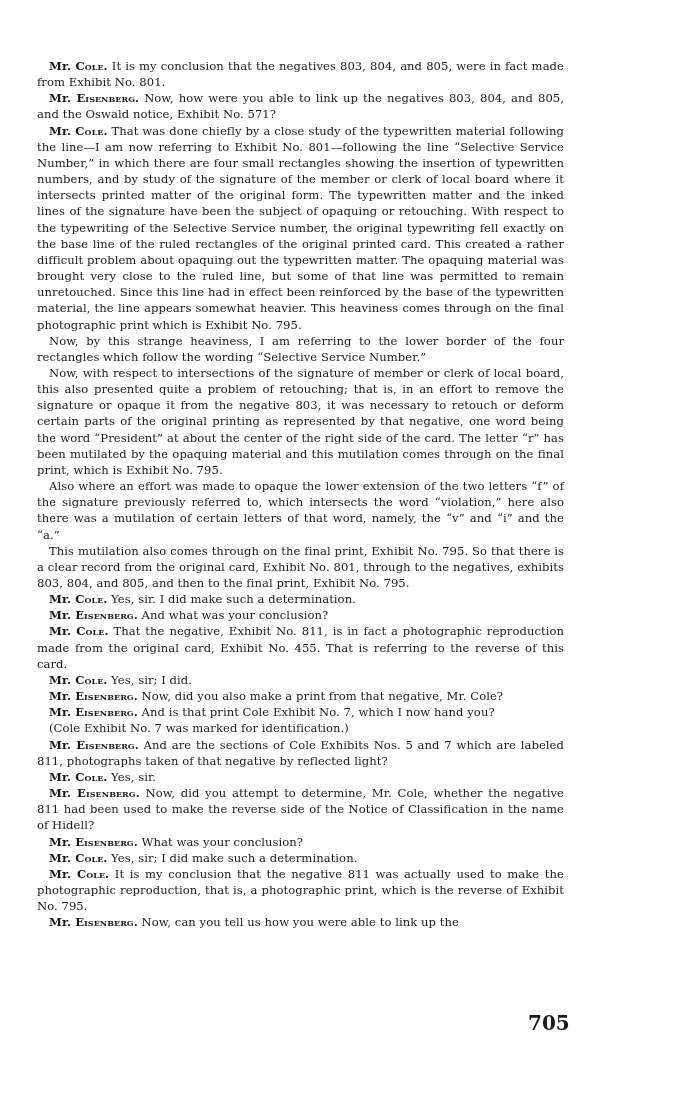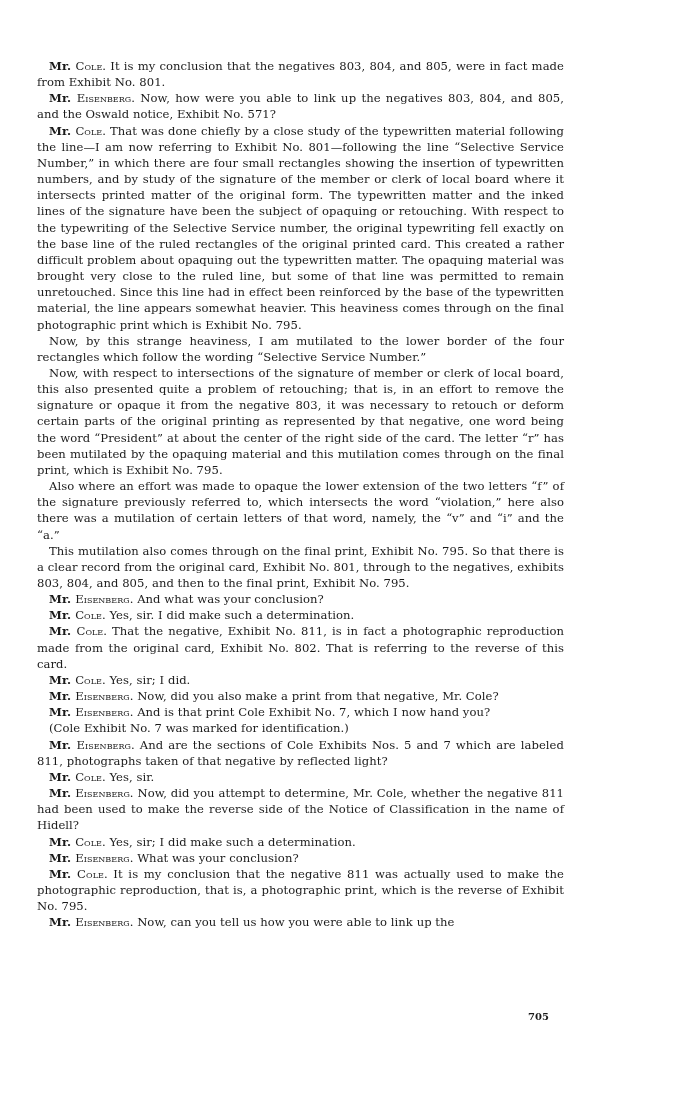--- a/index.html
+++ b/index.html
@@ -11,50 +11,50 @@
       width: 527px;
       font-family: "DejaVu Serif", "Liberation Serif", serif;
       font-size: 11.6px;
       line-height: 16.15px;
       color: #1a1a1a;
       text-align: justify;
       letter-spacing: 0.05px;
     }
     .para { margin: 0; text-indent: 12px; }
     .speaker { font-weight: bold; }
-    .sc { font-variant: small-caps; font-weight: normal; }
+    .sc { font-variant: small-caps; font-weight: bold; }
     .page-number {
       position: absolute;
       left: 528px;
       top: 1011px;
       font-family: "DejaVu Serif", "Liberation Serif", serif;
-      font-size: 10px;
+      font-size: 20px;
       font-weight: bold;
       color: #1a1a1a;
     }
   </style>
 </head>
 <body>
 
 <div class="page" id="doc">
     <p class="para"><span class="speaker"><span>Mr. </span><span class="sc">Cole.</span></span><span> It is my conclusion that the negatives 803, 804, and 805, were in fact made from Exhibit No. 801.</span></p>
     <p class="para"><span class="speaker"><span>Mr. </span><span class="sc">Eisenberg.</span></span><span> Now, how were you able to link up the negatives 803, 804, and 805, and the Oswald notice, Exhibit No. 571?</span></p>
     <p class="para"><span class="speaker"><span>Mr. </span><span class="sc">Cole.</span></span><span> That was done chiefly by a close study of the typewritten material following the line—I am now referring to Exhibit No. 801—following the line “Selective Service Number,” in which there are four small rectangles showing the insertion of typewritten numbers, and by study of the signature of the member or clerk of local board where it intersects printed matter of the original form. The typewritten matter and the inked lines of the signature have been the subject of opaquing or retouching. With respect to the typewriting of the Selective Service number, the original typewriting fell exactly on the base line of the ruled rectangles of the original printed card. This created a rather difficult problem about opaquing out the typewritten matter. The opaquing material was brought very close to the ruled line, but some of that line was permitted to remain unretouched. Since this line had in effect been reinforced by the base of the typewritten material, the line appears somewhat heavier. This heaviness comes through on the final photographic print which is Exhibit No. 795.</span></p>
-    <p class="para"><span>Now, by this strange heaviness, I am mutilated to the lower border of the four rectangles which follow the wording “Selective Service Number.”</span></p>
+    <p class="para"><span>Now, by this strange heaviness, I am referring to the lower border of the four rectangles which follow the wording “Selective Service Number.”</span></p>
     <p class="para"><span>Now, with respect to intersections of the signature of member or clerk of local board, this also presented quite a problem of retouching; that is, in an effort to remove the signature or opaque it from the negative 803, it was necessary to retouch or deform certain parts of the original printing as represented by that negative, one word being the word “President” at about the center of the right side of the card. The letter “r” has been mutilated by the opaquing material and this mutilation comes through on the final print, which is Exhibit No. 795.</span></p>
     <p class="para"><span>Also where an effort was made to opaque the lower extension of the two letters “f” of the signature previously referred to, which intersects the word “violation,” here also there was a mutilation of certain letters of that word, namely, the “v” and “i” and the “a.”</span></p>
     <p class="para"><span>This mutilation also comes through on the final print, Exhibit No. 795. So that there is a clear record from the original card, Exhibit No. 801, through to the negatives, exhibits 803, 804, and 805, and then to the final print, Exhibit No. 795.</span></p>
+    <p class="para"><span class="speaker"><span>Mr. </span><span class="sc">Cole.</span></span><span> Yes, sir. I did make such a determination.</span></p>
     <p class="para"><span class="speaker"><span>Mr. </span><span class="sc">Eisenberg.</span></span><span> And what was your conclusion?</span></p>
-    <p class="para"><span class="speaker"><span>Mr. </span><span class="sc">Cole.</span></span><span> Yes, sir. I did make such a determination.</span></p>
-    <p class="para"><span class="speaker"><span>Mr. </span><span class="sc">Cole.</span></span><span> That the negative, Exhibit No. 811, is in fact a photographic reproduction made from the original card, Exhibit No. 802. That is referring to the reverse of this card.</span></p>
+    <p class="para"><span class="speaker"><span>Mr. </span><span class="sc">Cole.</span></span><span> That the negative, Exhibit No. 811, is in fact a photographic reproduction made from the original card, Exhibit No. 455. That is referring to the reverse of this card.</span></p>
     <p class="para"><span class="speaker"><span>Mr. </span><span class="sc">Cole.</span></span><span> Yes, sir; I did.</span></p>
     <p class="para"><span class="speaker"><span>Mr. </span><span class="sc">Eisenberg.</span></span><span> Now, did you also make a print from that negative, Mr. Cole?</span></p>
     <p class="para"><span class="speaker"><span>Mr. </span><span class="sc">Eisenberg.</span></span><span> And is that print Cole Exhibit No. 7, which I now hand you?</span></p>
     <p class="para"><span>(Cole Exhibit No. 7 was marked for identification.)</span></p>
     <p class="para"><span class="speaker"><span>Mr. </span><span class="sc">Eisenberg.</span></span><span> And are the sections of Cole Exhibits Nos. 5 and 7 which are labeled 811, photographs taken of that negative by reflected light?</span></p>
     <p class="para"><span class="speaker"><span>Mr. </span><span class="sc">Cole.</span></span><span> Yes, sir.</span></p>
     <p class="para"><span class="speaker"><span>Mr. </span><span class="sc">Eisenberg.</span></span><span> Now, did you attempt to determine, Mr. Cole, whether the negative 811 had been used to make the reverse side of the Notice of Classification in the name of Hidell?</span></p>
+    <p class="para"><span class="speaker"><span>Mr. </span><span class="sc">Eisenberg.</span></span><span> What was your conclusion?</span></p>
     <p class="para"><span class="speaker"><span>Mr. </span><span class="sc">Cole.</span></span><span> Yes, sir; I did make such a determination.</span></p>
-    <p class="para"><span class="speaker"><span>Mr. </span><span class="sc">Eisenberg.</span></span><span> What was your conclusion?</span></p>
     <p class="para"><span class="speaker"><span>Mr. </span><span class="sc">Cole.</span></span><span> It is my conclusion that the negative 811 was actually used to make the photographic reproduction, that is, a photographic print, which is the reverse of Exhibit No. 795.</span></p>
     <p class="para"><span class="speaker"><span>Mr. </span><span class="sc">Eisenberg.</span></span><span> Now, can you tell us how you were able to link up the</span></p>
   </div>
 <div class="page-number">705</div>
 
 </body></html>

